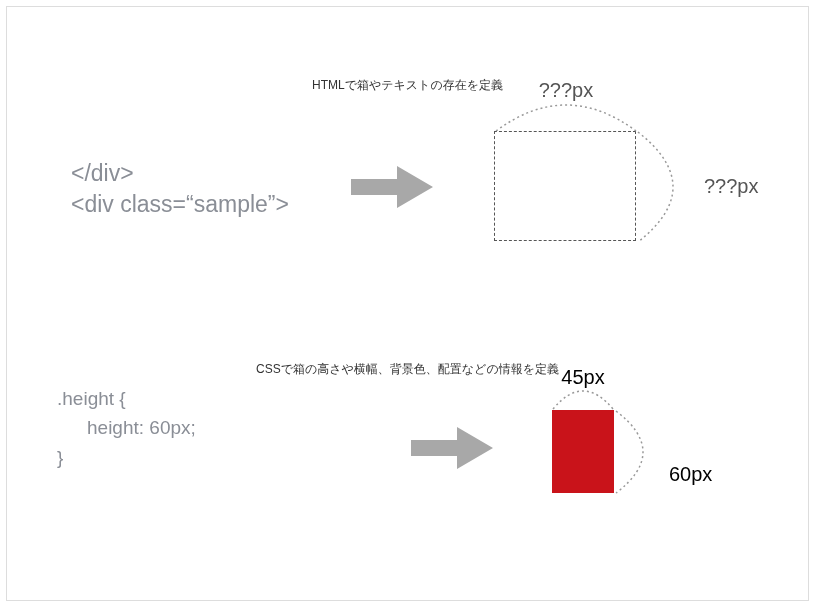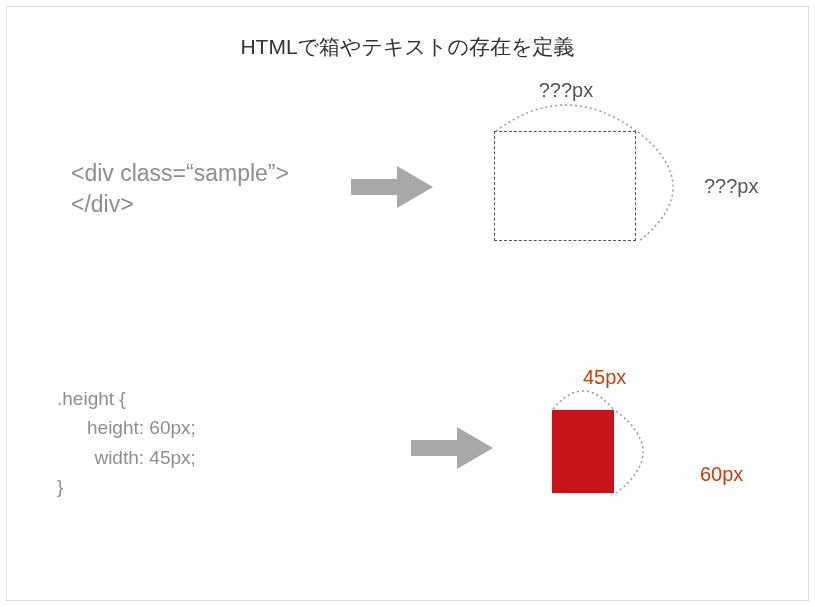--- a/index.html
+++ b/index.html
@@ -11,23 +11,24 @@
       padding: 6px;
     }
     .container {
       width: 100%;
       height: 100%;
       border: 1px solid #ddd;
       position: relative;
     }
     .section-title {
       text-align: center;
-      font-size: 21px;
+      font-size: 12px;
       color: #333;
       font-weight: 400;
+      margin-top: 44px;
     }
     .title1 { position: absolute; top: 26px; left: 0; right: 0; }
     .title2 { position: absolute; top: 310px; left: 0; right: 0; }
 
     
     .code1 {
       position: absolute;
       top: 151px;
       left: 64px;
       font-size: 23px;
@@ -64,21 +65,21 @@
     }
     .dim-right1 {
       position: absolute;
       top: 168px;
       left: 697px;
     }
     .dim-label {
       font-size: 20px;
       color: #555;
     }
-    .dim-label.orange { color: #c2410c; margin-left: 31px; }
+    .dim-label.orange { color: #000000; }
 
     
     .arc { position: absolute; pointer-events: none; }
 
     
     .code2 {
       position: absolute;
       top: 377px;
       left: 50px;
       font-size: 19px;
@@ -109,47 +110,47 @@
       left: 662px;
     }
   </style>
 </head>
 <body>
 <div class="container">
 
   <div class="section-title title1">HTMLで箱やテキストの存在を定義</div>
 
   <div class="code1">
+    <div>&lt;/div&gt;</div>
     <div>&lt;div class=“sample”&gt;</div>
-    <div>&lt;/div&gt;</div>
   </div>
 
   <div class="arrow arrow1">
     <svg width="82" height="42" viewBox="0 0 82 42">
       <path d="M0 13 L46 13 L46 0 L82 21 L46 42 L46 29 L0 29 Z" fill="#a8a8a8"></path>
     </svg>
   </div>
 
   <div class="box-dashed"></div>
 
   <svg class="arc" style="top:90px;left:487px" width="144" height="36">
     <path d="M2 34 Q72 -18 142 34" stroke="#999" stroke-width="1.5" stroke-dasharray="2 3" fill="none"></path>
   </svg>
   <div class="dim-top1"><span class="dim-label">???px</span></div>
 
   <svg class="arc" style="top:123px;left:629px" width="60" height="114">
     <path d="M2 2 Q72 57 2 112" stroke="#999" stroke-width="1.5" stroke-dasharray="2 3" fill="none"></path>
   </svg>
   <div class="dim-right1"><span class="dim-label">???px</span></div>
 
+  <div class="section-title title2">CSSで箱の高さや横幅、背景色、配置などの情報を定義</div>
 
   <div class="code2">
     <div>.height {</div>
     <span class="indent">height: 60px;</span>
-    <span class="indent">width: 45px;</span>
     <div>}</div>
   </div>
 
   <div class="arrow arrow2">
     <svg width="82" height="42" viewBox="0 0 82 42">
       <path d="M0 13 L46 13 L46 0 L82 21 L46 42 L46 29 L0 29 Z" fill="#a8a8a8"></path>
     </svg>
   </div>
 
   <div class="box-red"></div>

